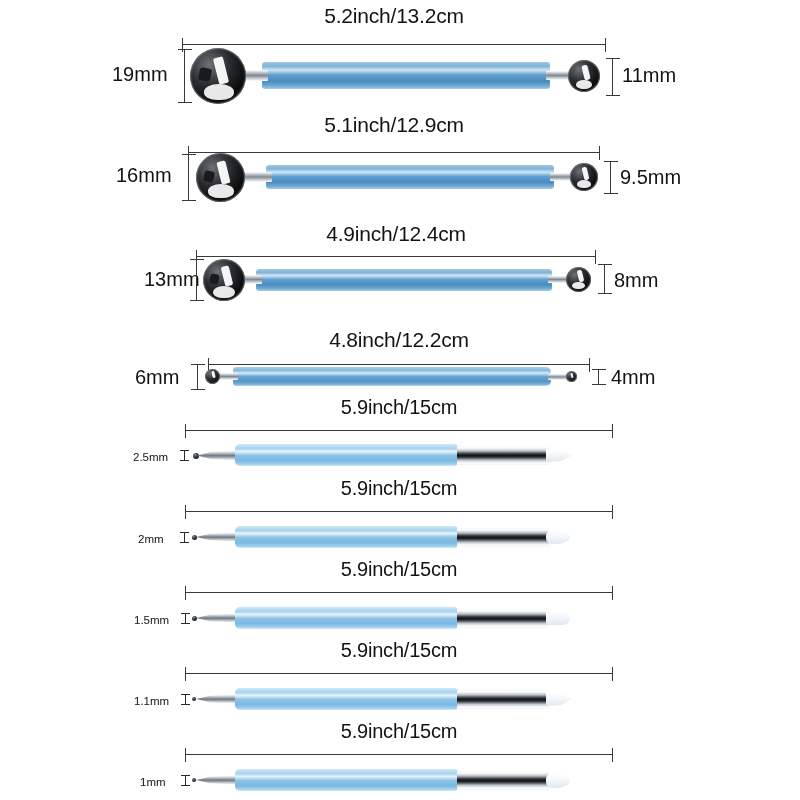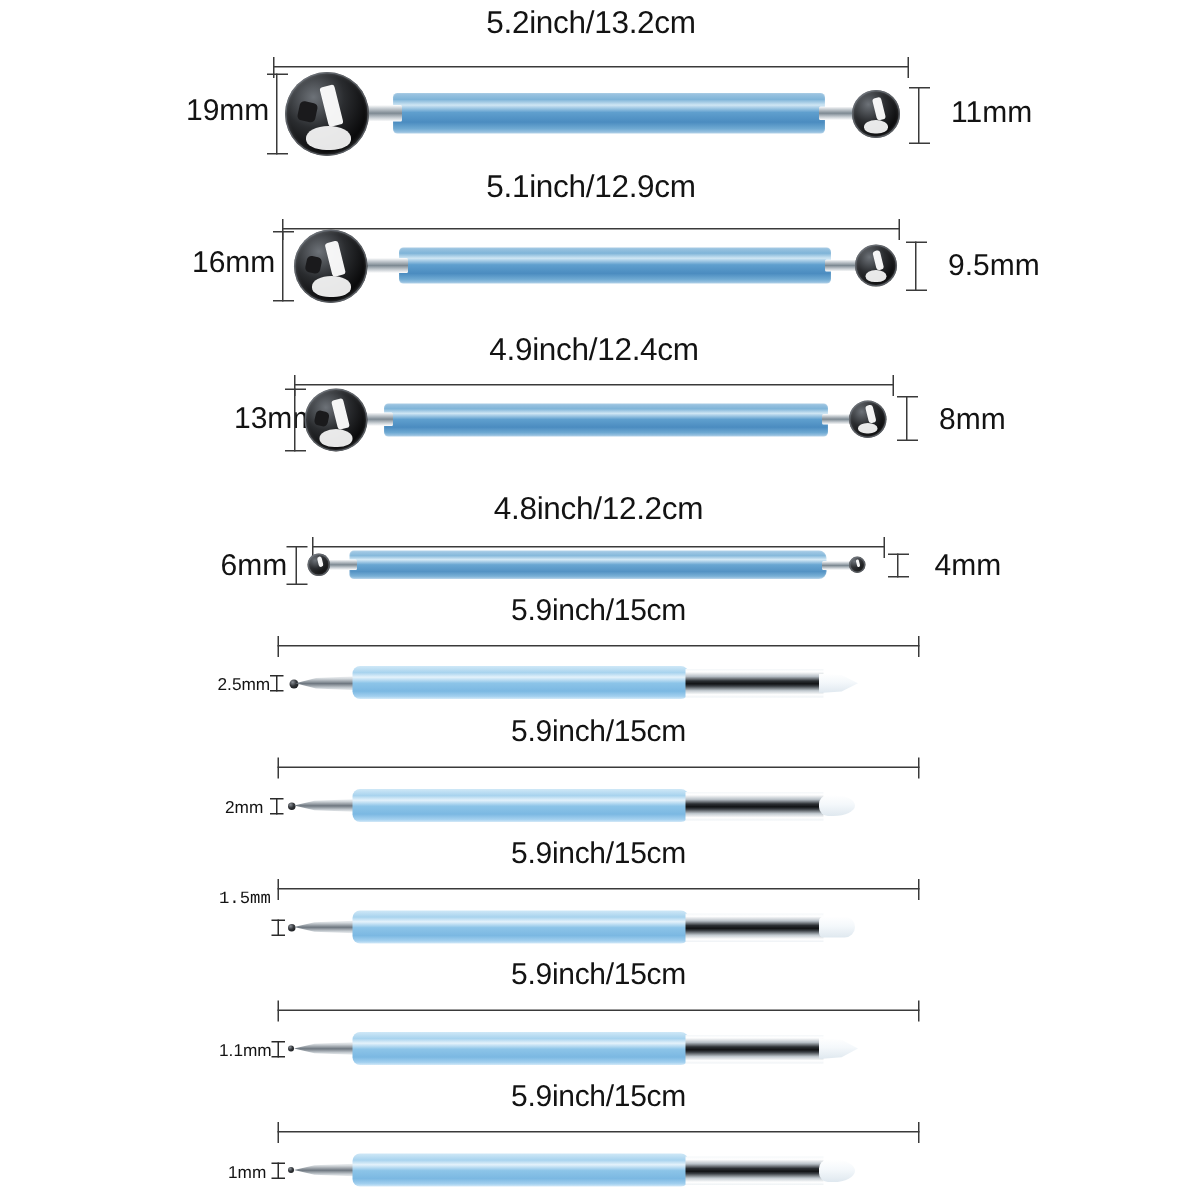--- a/index.html
+++ b/index.html
@@ -19,21 +19,21 @@
   .hlabel{position:absolute;text-align:center;font-size:21px;letter-spacing:-0.2px;
           color:#131313;white-space:nowrap;}
   .hlabel.small{font-size:20px;}
 
   
   .vdim{position:absolute;width:14px;}
   .vdim .bar{position:absolute;top:0;bottom:0;left:6px;width:1px;background:#3a3a3a;}
   .vdim .cap{position:absolute;left:0;width:14px;height:1px;background:#3a3a3a;}
   .vdim .cap.t{top:0;}
   .vdim .cap.b{bottom:0;}
-  .vlabel{position:absolute;font-size:20px;color:#131313;white-space:nowrap;margin-left:12px;}
+  .vlabel{position:absolute;font-size:20px;color:#131313;white-space:nowrap;}
   .vlabel.tiny{font-size:11.5px;}
 
   
   .ibeam{position:absolute;width:9px;height:11px;}
   .ibeam .stem{position:absolute;left:4px;top:0;width:1px;height:11px;background:#2b2b2b;}
   .ibeam .t{position:absolute;left:0;top:0;width:9px;height:1px;background:#2b2b2b;}
   .ibeam .b{position:absolute;left:0;bottom:0;width:9px;height:1px;background:#2b2b2b;}
 
   
   .tool{position:absolute;}
@@ -293,21 +293,21 @@
   </div>
 
   <div class="pen">
     <div class="hlabel small" style="left:185px;top:558px;width:428px;">5.9inch/15cm</div>
     <div class="hdim" style="left:185px;top:586px;width:428px;">
       <div class="bar"></div>
       <div class="cap l"></div>
       <div class="cap r"></div>
     </div>
 
-    <div class="vlabel tiny" style="left:134px;top:593px;font-family:Liberation Mono, monospace;">1.5mm</div>
+    <div class="vlabel tiny" style="left:134px;top:614px;">1.5mm</div>
     <div class="ibeam" style="left:181px;top:613px;">
       <div class="stem"></div>
       <div class="t"></div>
       <div class="b"></div>
     </div>
     <div class="dotball" style="left:192px;top:616px;width:5px;height:5px;"></div>
     <div class="needle" style="left:196px;top:613px;width:62px;height:10px;"></div>
     <div class="grip" style="left:235px;top:607px;width:224px;height:22px;"></div>
     <div class="ferrule" style="left:457px;top:609px;width:92px;height:19px;"></div>
     <div class="tip flat" style="left:546px;top:611px;width:24px;height:14px;"></div>

